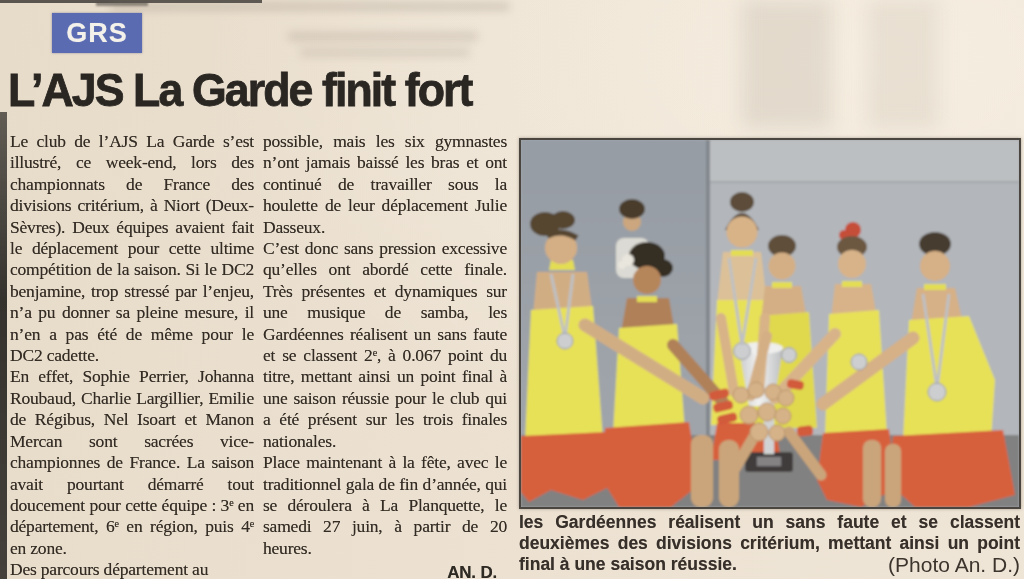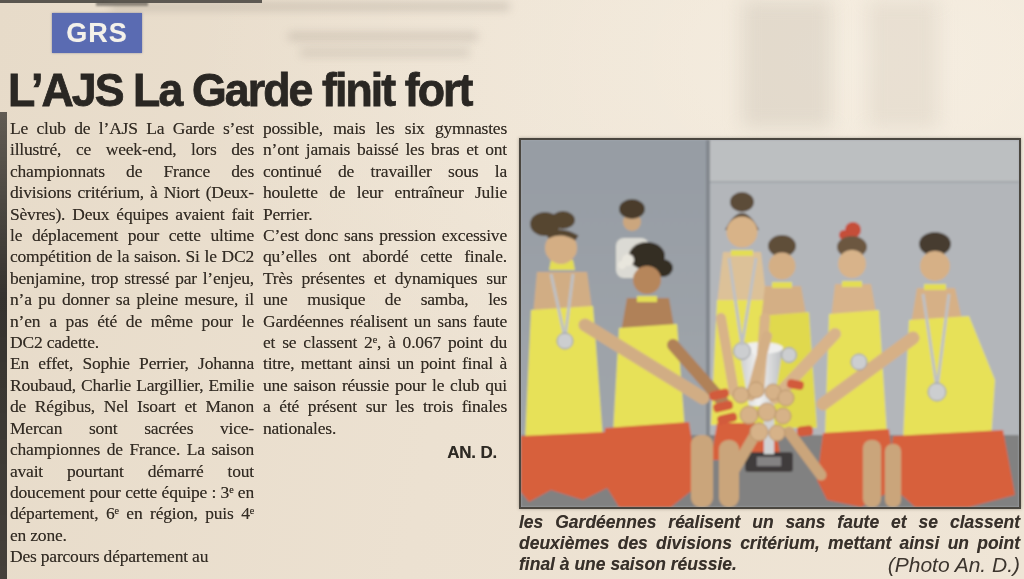--- a/index.html
+++ b/index.html
@@ -33,21 +33,21 @@
     margin-left:38px;
   }
   .headline{
     position:absolute;left:8px;top:62px;margin:0;width:680px;
     font-family:"Liberation Sans", sans-serif;font-weight:700;font-size:47px;
     letter-spacing:-2px;color:#2a2723;
     transform:scaleX(.95);transform-origin:left top;
     -webkit-text-stroke:.8px #2a2723;white-space:nowrap;
   }
   .col{
-    position:absolute;top:118px;width:244px;height:448px;overflow:hidden;
+    position:absolute;top:131px;width:244px;height:448px;overflow:hidden;
     font-size:17.5px;line-height:21.4px;letter-spacing:-.2px;
     color:#332c24;text-align:justify;
     text-shadow:0 0 .5px rgba(51,44,36,.55);
   }
   .col p{margin:0;}
   .col1{left:10px;}
   .col2{left:263px;}
   .byline{
     font-family:"Liberation Sans", sans-serif;font-weight:700;font-size:17px;
     text-align:right;padding-right:10px;margin-top:3px;color:#2e2a24;
@@ -56,21 +56,20 @@
     position:absolute;left:519px;top:138px;width:498px;height:367px;margin:0;
     border:2px solid #4a463f;box-sizing:content-box;background:#9aa0aa;
     box-shadow:0 0 3px rgba(70,62,50,.4);
   }
   .photo svg{display:block;}
   .caption{
     position:absolute;left:519px;top:512px;width:501px;height:64px;
     font-family:"Liberation Sans", sans-serif;font-weight:700;font-size:17.5px;
     line-height:21px;color:#37302a;text-align:justify;
     text-shadow:0 0 .5px rgba(55,48,42,.5);
-    font-style:italic;
   }
   .credit{
     position:absolute;right:0;bottom:1px;font-weight:400;font-size:21px;
     color:#3c352e;background:transparent;text-shadow:none;letter-spacing:0;
   }
 </style>
 </head>
 <body>
 
 <div class="page">
@@ -88,22 +87,23 @@
 
   <h1 class="headline">L’AJS La Garde finit fort</h1>
 
   <div class="col col1">
     <p>Le club de l’AJS La Garde s’est illustré, ce week-end, lors des championnats de France des divisions critérium, à Niort (Deux-Sèvres). Deux équipes avaient fait le déplacement pour cette ultime compétition de la saison. Si le DC2 benjamine, trop stressé par l’enjeu, n’a pu donner sa pleine mesure, il n’en a pas été de même pour le DC2 cadette.</p>
     <p>En effet, Sophie Perrier, Johanna Roubaud, Charlie Largillier, Emilie de Régibus, Nel Isoart et Manon Mercan sont sacrées vice-championnes de France. La saison avait pourtant démarré tout doucement pour cette équipe : 3ᵉ en département, 6ᵉ en région, puis 4ᵉ en zone.</p>
     <p>Des parcours département au</p>
   </div>
 
   <div class="col col2">
-    <p>possible, mais les six gymnastes n’ont jamais baissé les bras et ont continué de travailler sous la houlette de leur entraîneur Julie Perrier.</p>
+    <p>possible, mais les six gymnastes n’ont jamais baissé les bras et ont continué de travailler sous la houlette de leur déplacement Julie Dasseux.</p>
     <p>C’est donc sans pression excessive qu’elles ont abordé cette finale. Très présentes et dynamiques sur une musique de samba, les Gardéennes réalisent un sans faute et se classent 2ᵉ, à 0.067 point du titre, mettant ainsi un point final à une saison réussie pour le club qui a été présent sur les trois finales nationales.</p>
+    <p>Place maintenant à la fête, avec le traditionnel gala de fin d’année, qui se déroulera à La Planquette, le samedi 27 juin, à partir de 20 heures.</p>
     <div class="byline">AN. D.</div>
   </div>
 
   <figure class="photo">
     <svg width="498" height="367" viewBox="0 0 498 367" xmlns="http://www.w3.org/2000/svg">
       <defs>
         <linearGradient id="wallL" x1="0" y1="0" x2="0" y2="1">
           <stop offset="0" stop-color="#8c94a0"></stop>
             <stop offset="1" stop-color="#99a0a9"></stop>
         </linearGradient>

